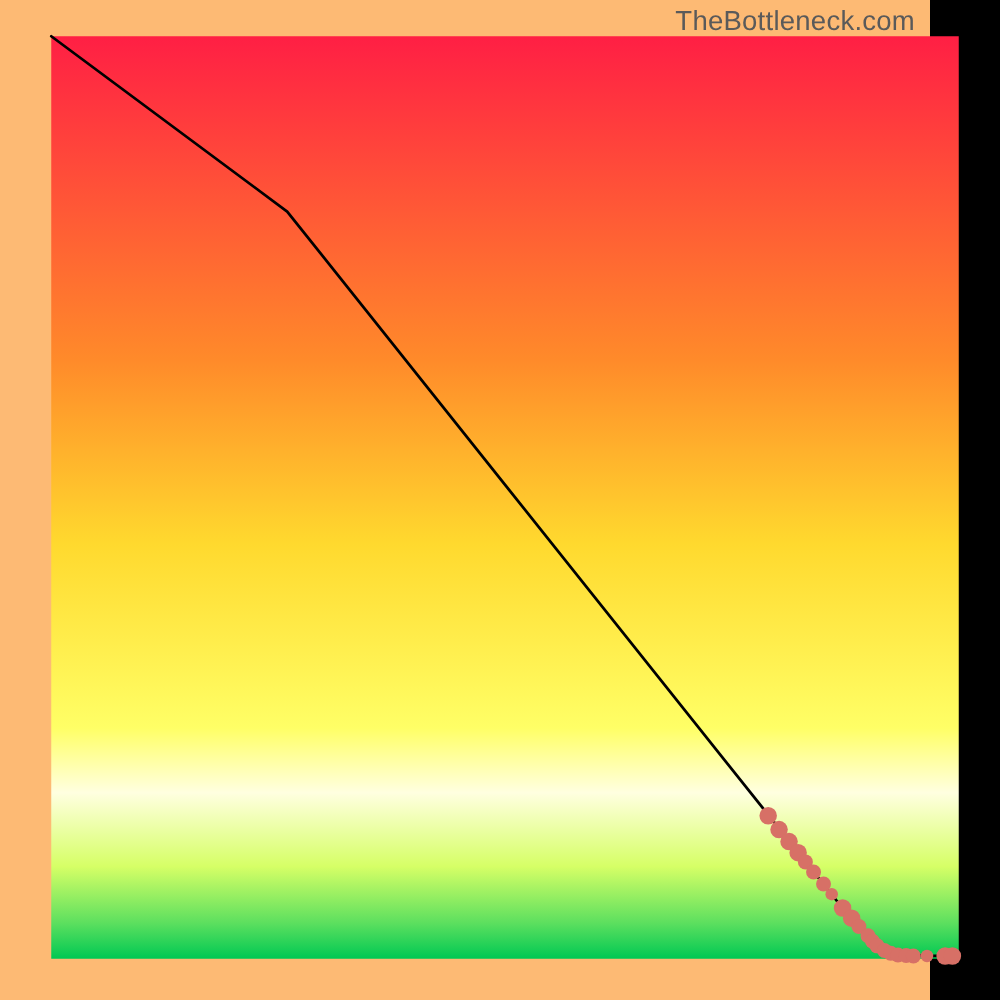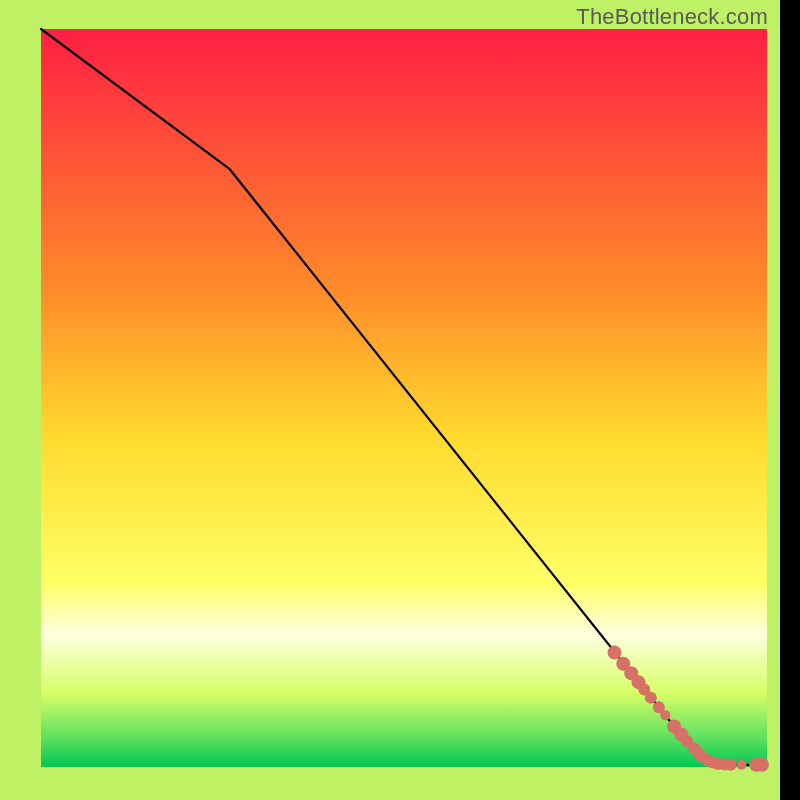--- a/index.html
+++ b/index.html
@@ -8,22 +8,21 @@
     width: 800px;
     height: 800px;
     background: #000;
     font-family: Arial, Helvetica, sans-serif;
     overflow: hidden;
   }
   .frame {
     position: relative;
     width: 744px;
     height: 800px;
-    background: #bef264;
-    padding-left: 36px;
+    background: #fdba74;
   }
   .watermark {
     position: absolute;
     top: 4px;
     right: 12px;
     color: #5a5a5a;
     font-size: 22px;
     font-weight: 500;
     letter-spacing: 0.2px;
     z-index: 20;

